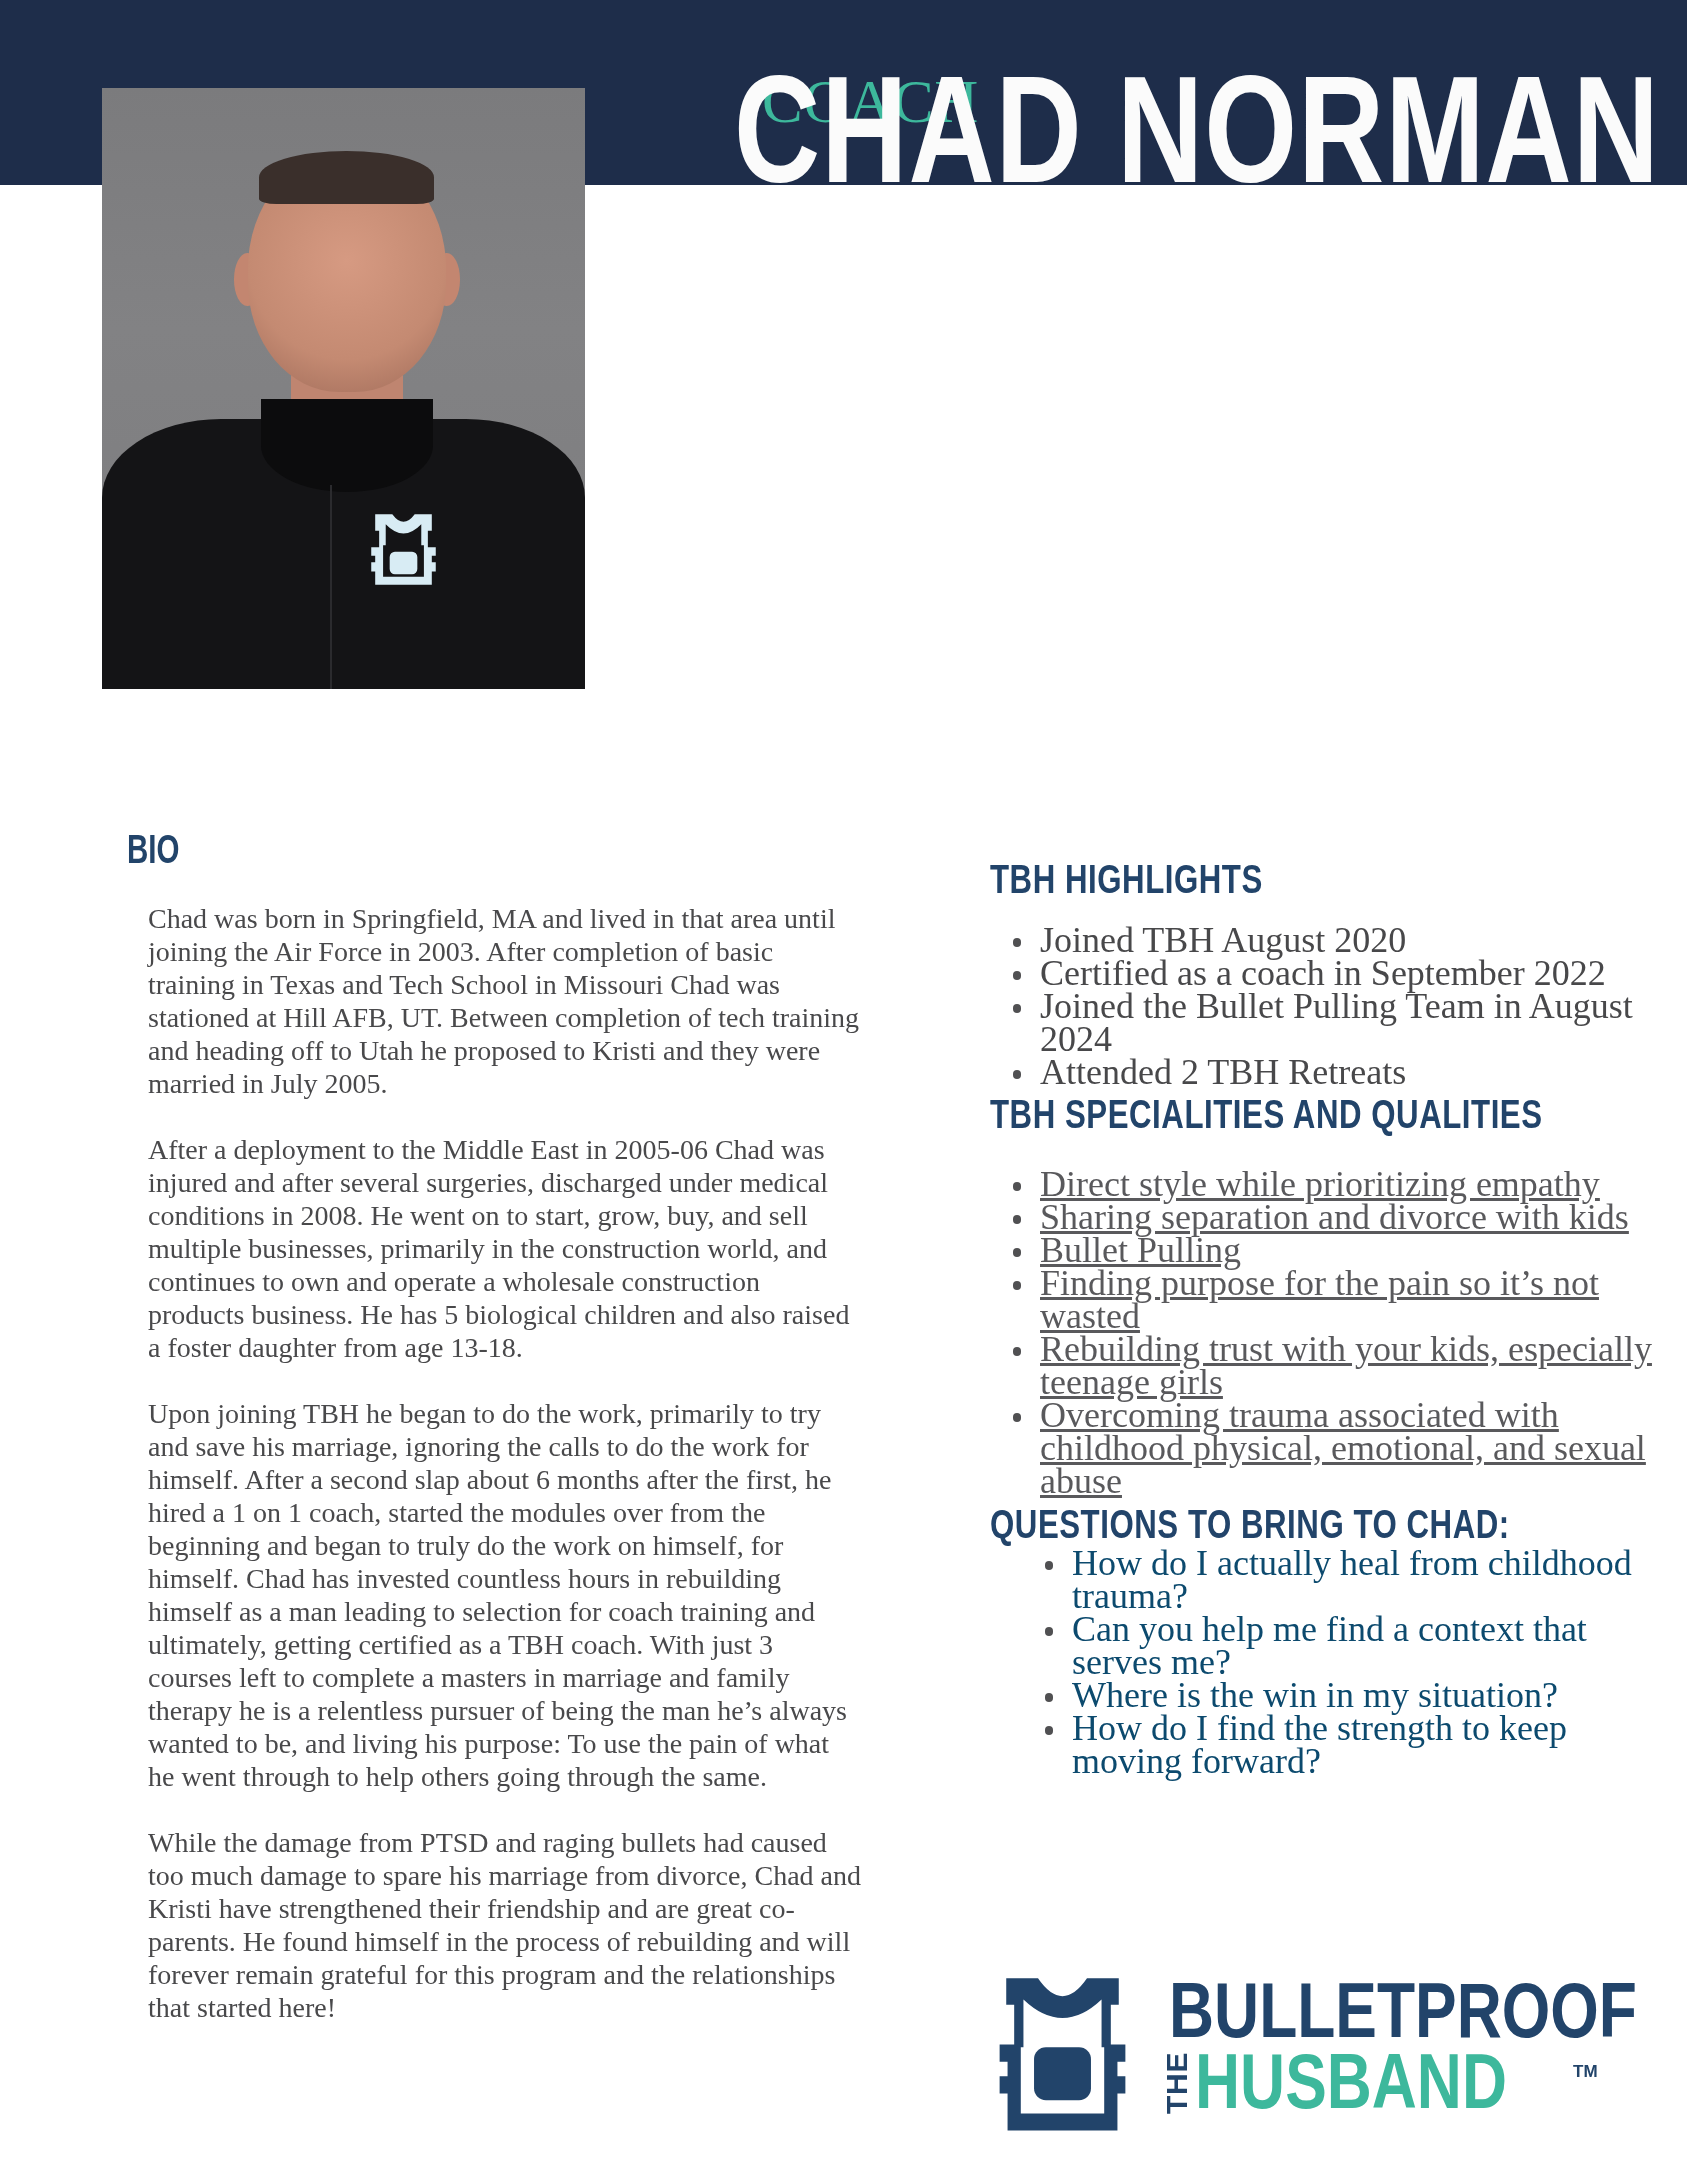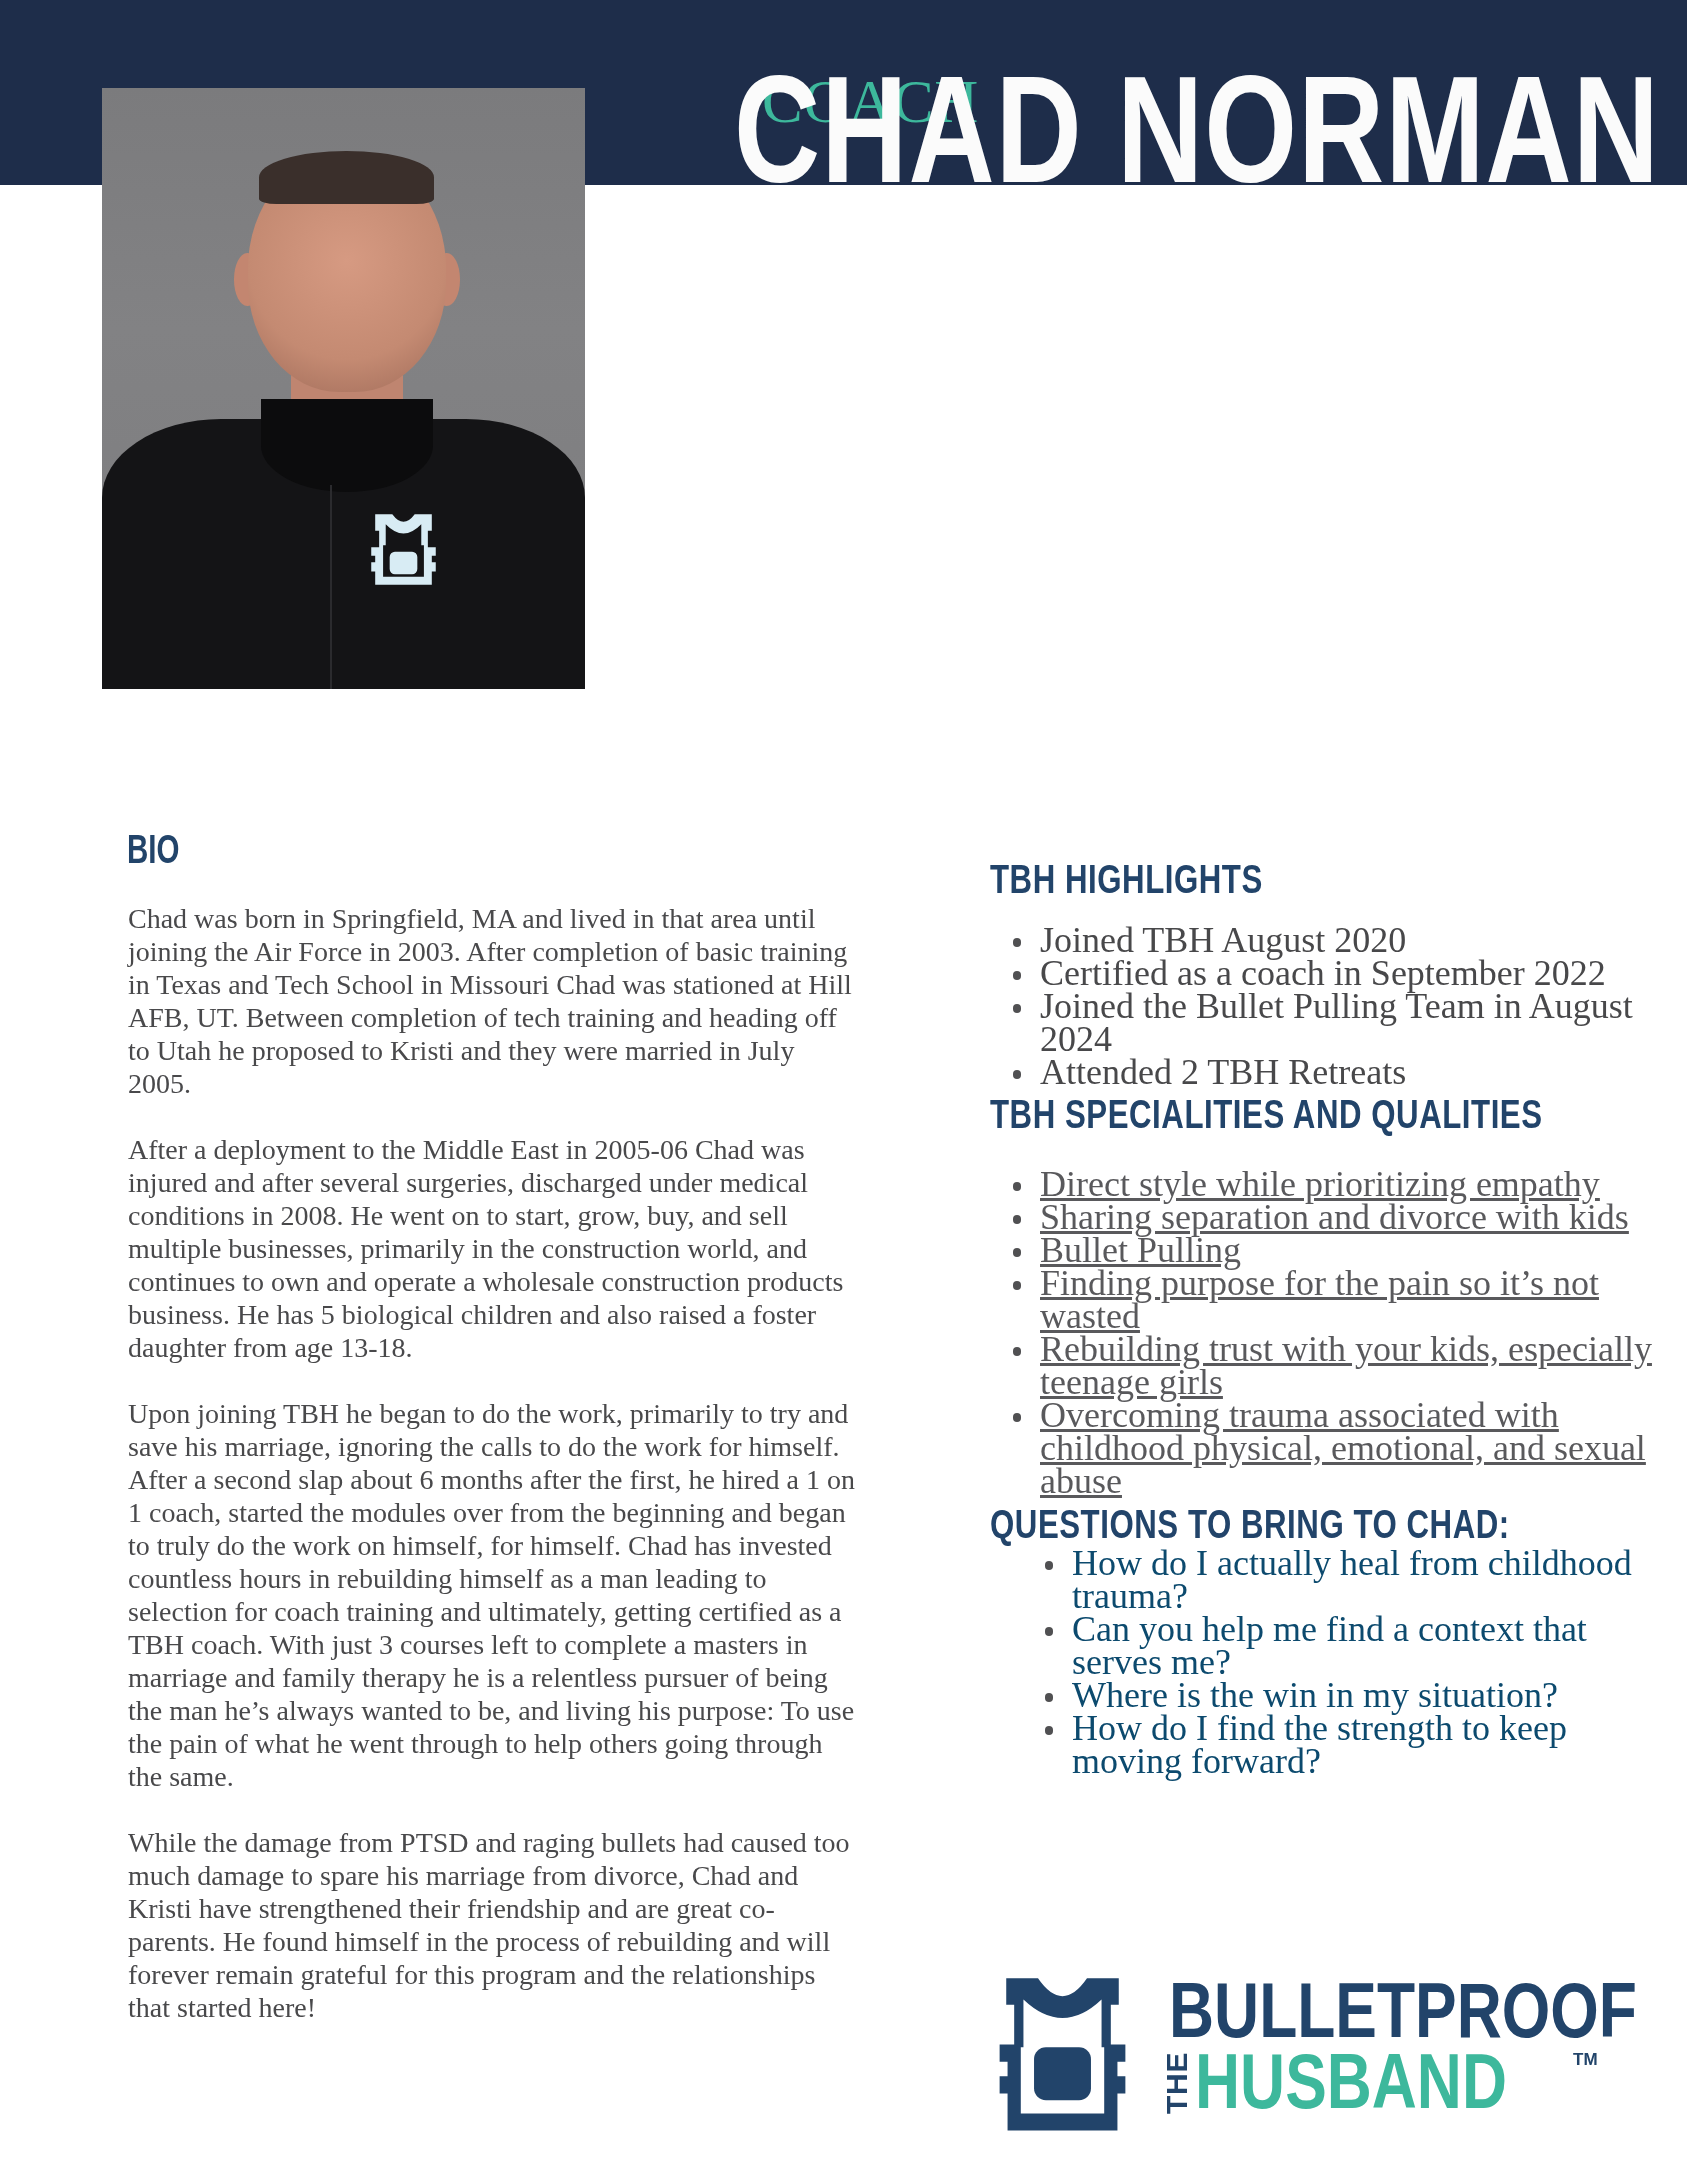--- a/index.html
+++ b/index.html
@@ -22,35 +22,35 @@
     .photo .zip { position: absolute; left: 228px; top: 397px; width: 2px; height: 212px; background: #2b2b2e; }
     .photo .shirt-logo { position: absolute; left: 265px; top: 423px; width: 73px; height: 79px; }
 
     .section-heading { position: absolute; font-family: "Liberation Sans", "DejaVu Sans", sans-serif; font-weight: 700; color: #22446a; white-space: nowrap; transform-origin: left top; }
     .bio-heading { left: 127px; top: 826px; font-size: 41px; transform: scaleX(0.72); }
     .hl-heading { left: 990px; top: 857px; font-size: 40px; transform: scaleX(0.78); letter-spacing: 0.7px; }
     .sq-heading { left: 990px; top: 1092px; font-size: 40px; transform: scaleX(0.78); letter-spacing: 0.7px; }
     .qu-heading { left: 990px; top: 1502px; font-size: 40px; transform: scaleX(0.78); letter-spacing: 0.7px; }
 
     .bio-body { position: absolute; left: 128px; top: 902px; width: 734px; font-size: 28px; line-height: 33px; color: #49494b; }
-    .bio-body p { margin-bottom: 33px; white-space: pre-line; }
+    .bio-body p { margin-bottom: 33px; white-space: pre-line; margin-left: 20px; }
 
     .bullet-list { position: absolute; list-style: none; font-size: 36px; line-height: 33px; color: #4d4d50; }
     .bullet-list li { position: relative; padding-left: 50px; white-space: pre-line; }
     .bullet-list li .dot { position: absolute; left: 22.5px; top: 14px; width: 8.6px; height: 8.6px; border-radius: 50%; background: #505052; }
     .hl-list { left: 990px; top: 924px; width: 668px; color: #48484a; }
     .sq-list { left: 990px; top: 1168px; width: 675px; color: #59595c; text-decoration: underline; }
     .qu-list { left: 1022px; top: 1547px; width: 662px; color: #0c4a6e; font-family: Liberation Serif, serif; }
 
     .logo { position: absolute; left: 989px; top: 1968px; width: 629px; height: 165px; }
     .logo-vest { position: absolute; left: 4px; top: 5.3px; width: 139px; height: 159px; }
     .logo-the { position: absolute; left: 120px; top: 101px; font-family: "Liberation Sans", sans-serif; font-weight: 700; font-size: 30px; color: #22446a; transform: rotate(-90deg); transform-origin: left top; letter-spacing: 0.7px; top: 146px; left: 171px; }
     .logo-top { position: absolute; left: 180px; top: 9.3px; font-family: "Liberation Sans", sans-serif; font-weight: 700; font-size: 78px; line-height: 66px; color: #22446a; transform: scaleX(0.80); transform-origin: left top; white-space: nowrap; }
     .logo-bottom { position: absolute; left: 206px; top: 76px; font-family: "Liberation Sans", sans-serif; font-weight: 700; font-size: 78px; line-height: 74px; color: #3db89c; transform: scaleX(0.80); transform-origin: left top; white-space: nowrap; }
-    .logo-tm { position: absolute; left: 584px; top: 82px; font-family: "Liberation Sans", sans-serif; font-weight: 700; font-size: 17px; color: #22446a; }
+    .logo-tm { position: absolute; left: 584px; top: 94px; font-family: "Liberation Sans", sans-serif; font-weight: 700; font-size: 17px; color: #22446a; }
   </style>
 </head>
 <body>
 
 <div class="header-band"></div>
 <div class="coach-label">COACH</div>
 <div class="name-title">CHAD NORMAN</div>
 
 <div class="photo" title="Headshot of Coach Chad Norman wearing a black zip jacket with vest logo">
   <div class="jacket"></div>

